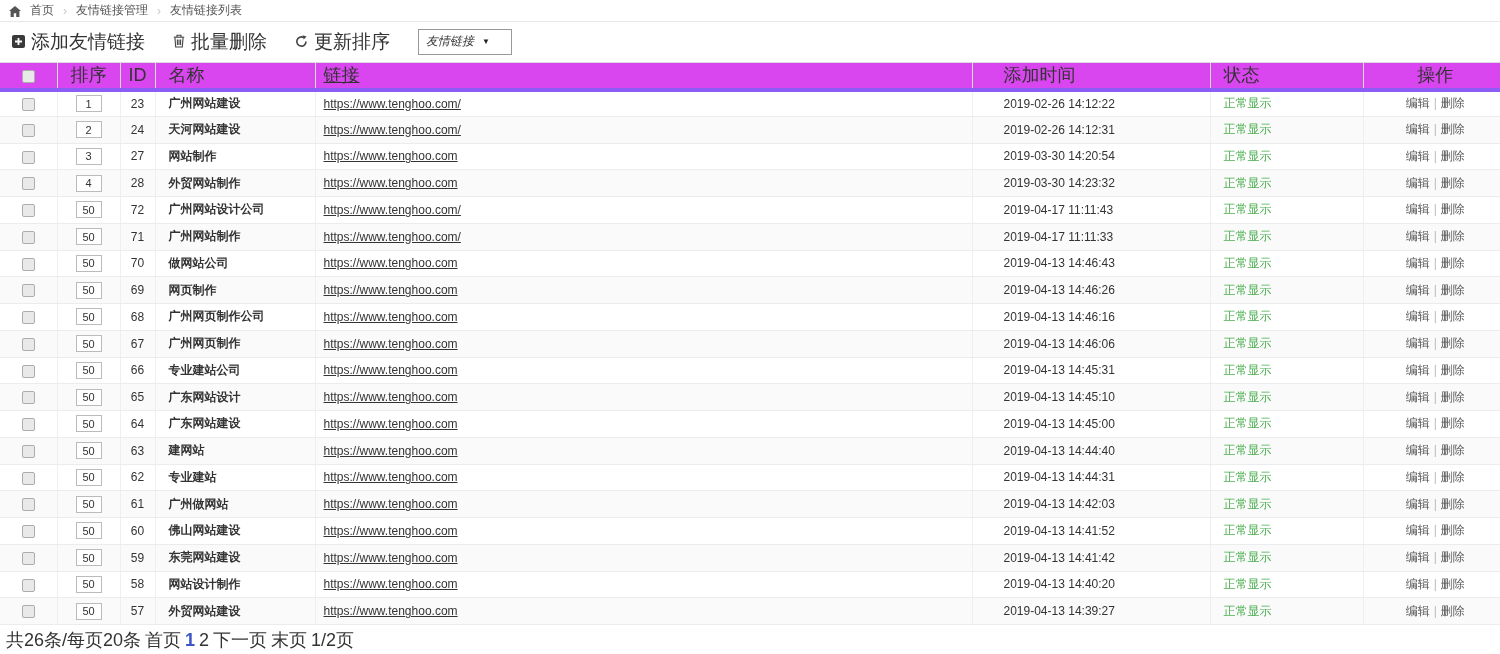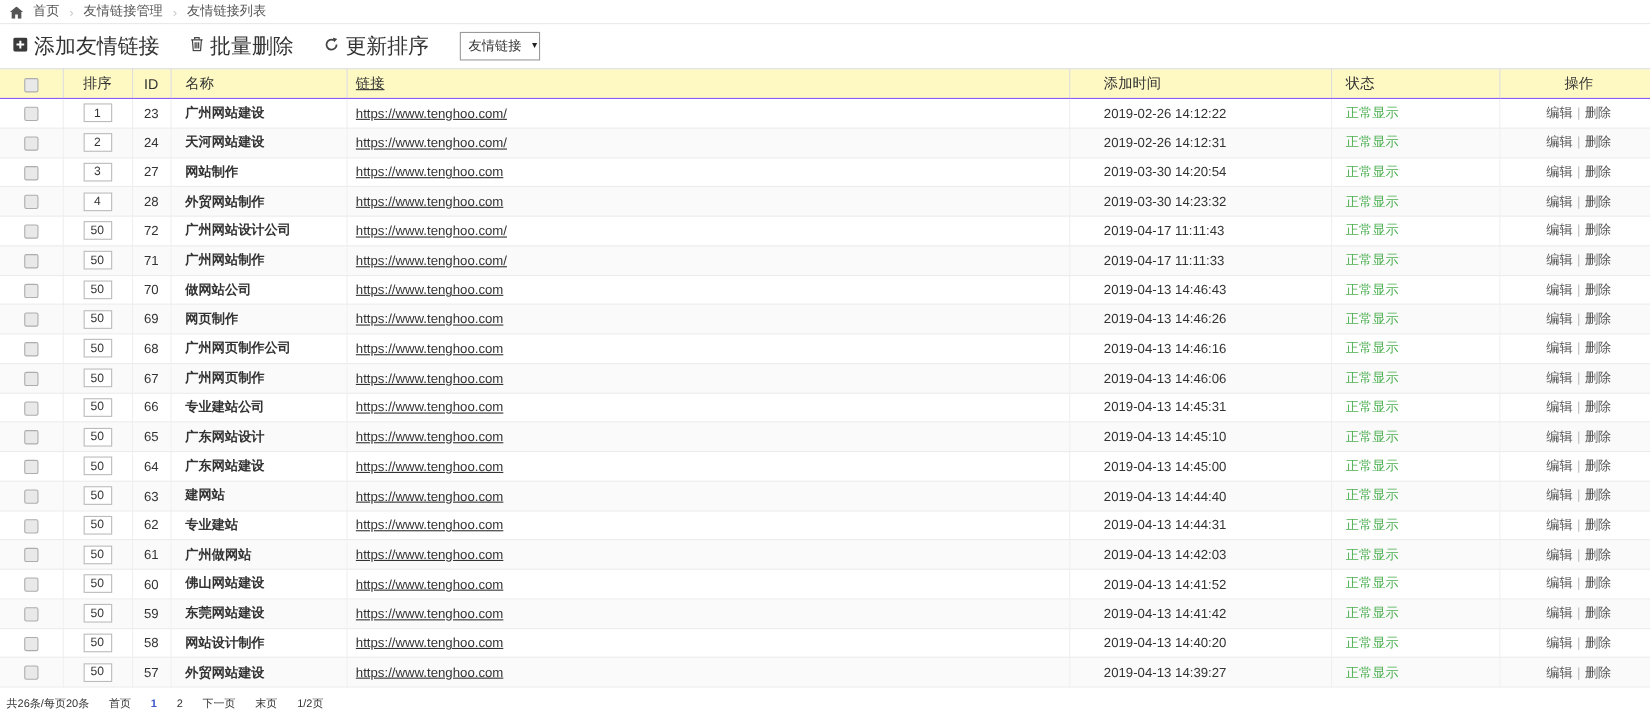--- a/index.html
+++ b/index.html
@@ -44,43 +44,44 @@
     border: none;
     font-size: 19px;
     color: #333;
     font-family: inherit;
   }
   .type-select {
     display: inline-flex;
     align-items: center;
     gap: 8px;
     border: 1px solid #999;
-    padding: 3px 0 4px 7px;
+    padding: 3px 21px 4px 7px;
     font-size: 12px;
     color: #333;
     cursor: pointer;
     background: #fff;
+    font-style: italic;
   }
   .type-select .arrow { font-size: 8px; color: #222; }
 
   
   table.links-table {
     width: 1500px;
     border-collapse: collapse;
     table-layout: fixed;
     font-size: 12px;
   }
   .links-table thead th {
-    background: #fef9c3;
+    background: #d946ef;
     height: 27px;
     font-weight: normal;
-    font-size: 13px;
+    font-size: 18px;
     color: #333;
     border-top: 1px solid #ddd;
-    border-bottom: 1px solid #8b5cf6;
+    border-bottom: 4px solid #8b5cf6;
     border-right: 1px solid #ddd;
   }
   .links-table thead th:last-child { border-right: none; }
   .links-table tbody td {
     height: 26.75px;
     border-bottom: 1px solid #ececec;
     border-right: 1px solid #efefef;
     color: #333;
     overflow: hidden;
     white-space: nowrap;
@@ -120,23 +121,23 @@
   }
   .status-text { color: #4caf50; }
   .action-link { color: #555; cursor: pointer; text-decoration: none; }
   .action-sep { color: #bbb; margin: 0 4px; }
 
   
   .pagination {
     height: 30px;
     display: flex;
     align-items: center;
-    gap: 18px;
+    gap: 4px;
     padding-left: 6px;
-    font-size: 10px;
+    font-size: 18px;
     color: #333;
   }
   .pagination .pg-link { cursor: pointer; }
   .pagination .pg-current { color: #3b55c8; font-weight: bold; }
 </style>
 </head>
 <body>
 
 <div class="breadcrumb">
   <span class="home-icon">

